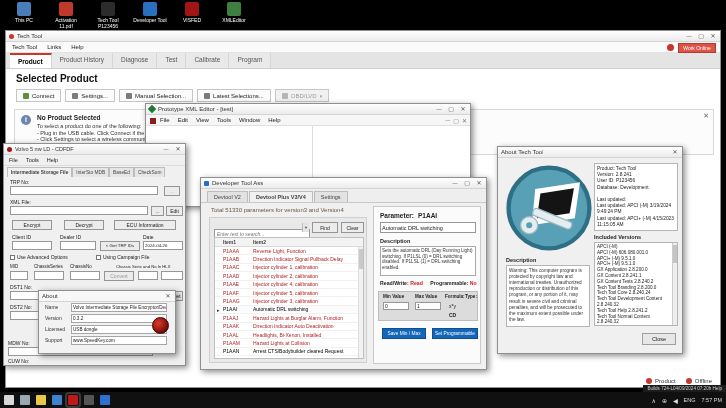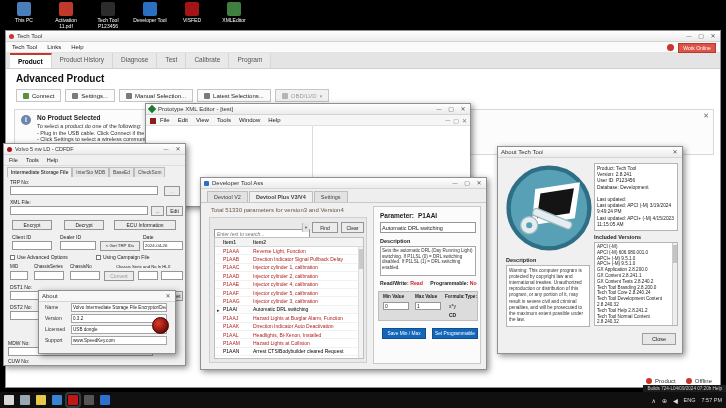--- a/index.html
+++ b/index.html
@@ -183,21 +183,21 @@
   <span class="wo-ico"></span>
   <div class="wo-btn">Work Online</div>
   <div class="tabstrip">
       <div class="tab active"><span>Product</span></div>
       <div class="tab"><span>Product History</span></div>
       <div class="tab"><span>Diagnose</span></div>
       <div class="tab"><span>Test</span></div>
       <div class="tab"><span>Calibrate</span></div>
       <div class="tab"><span>Program</span></div>
     </div>
-  <div class="heading">Advanced Product</div>
+  <div class="heading">Selected Product</div>
   <div class="toolbar">
       <button class="tbtn">
       <span class="tico" style="background: rgb(90, 143, 60);"></span>
       <span>Connect</span>
     </button>
       <button class="tbtn">
       <span class="tico" style="background: rgb(122, 122, 122);"></span>
       <span>Settings...</span>
     </button>
       <button class="tbtn">

